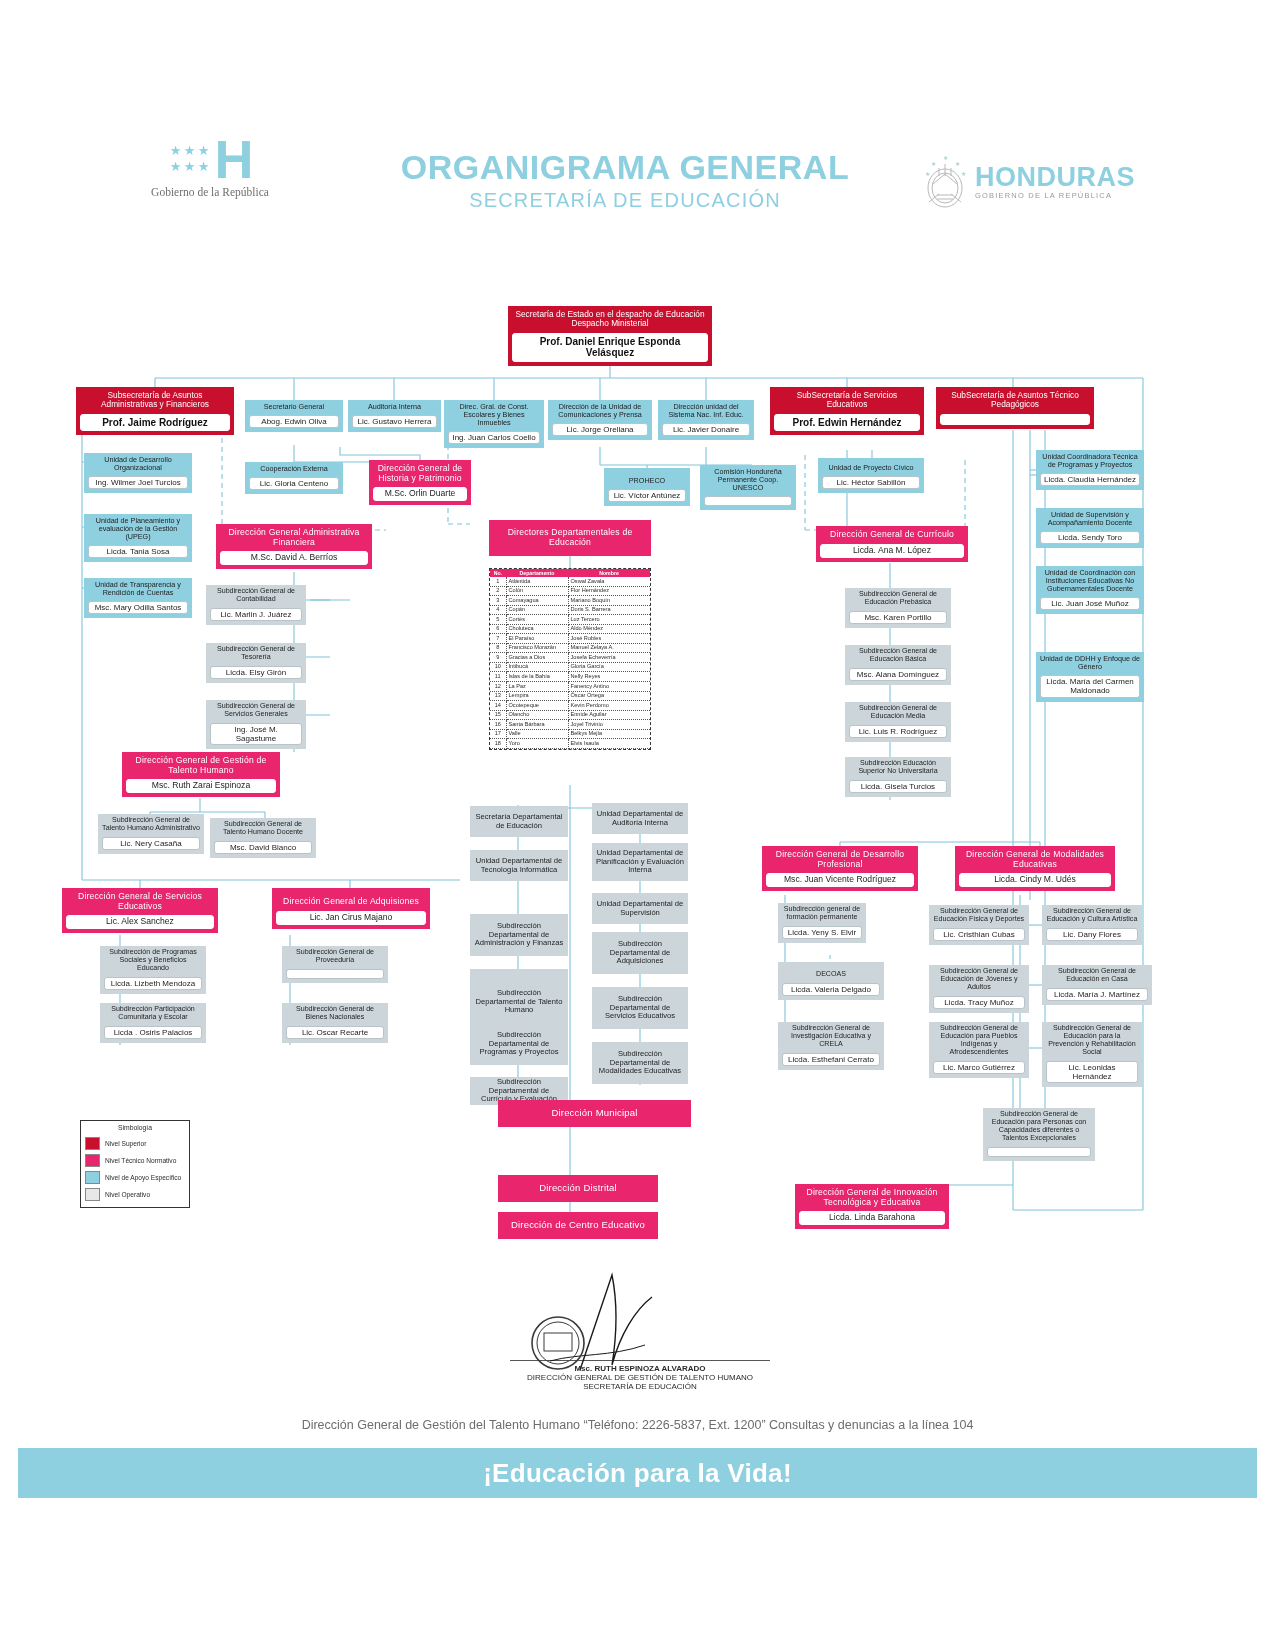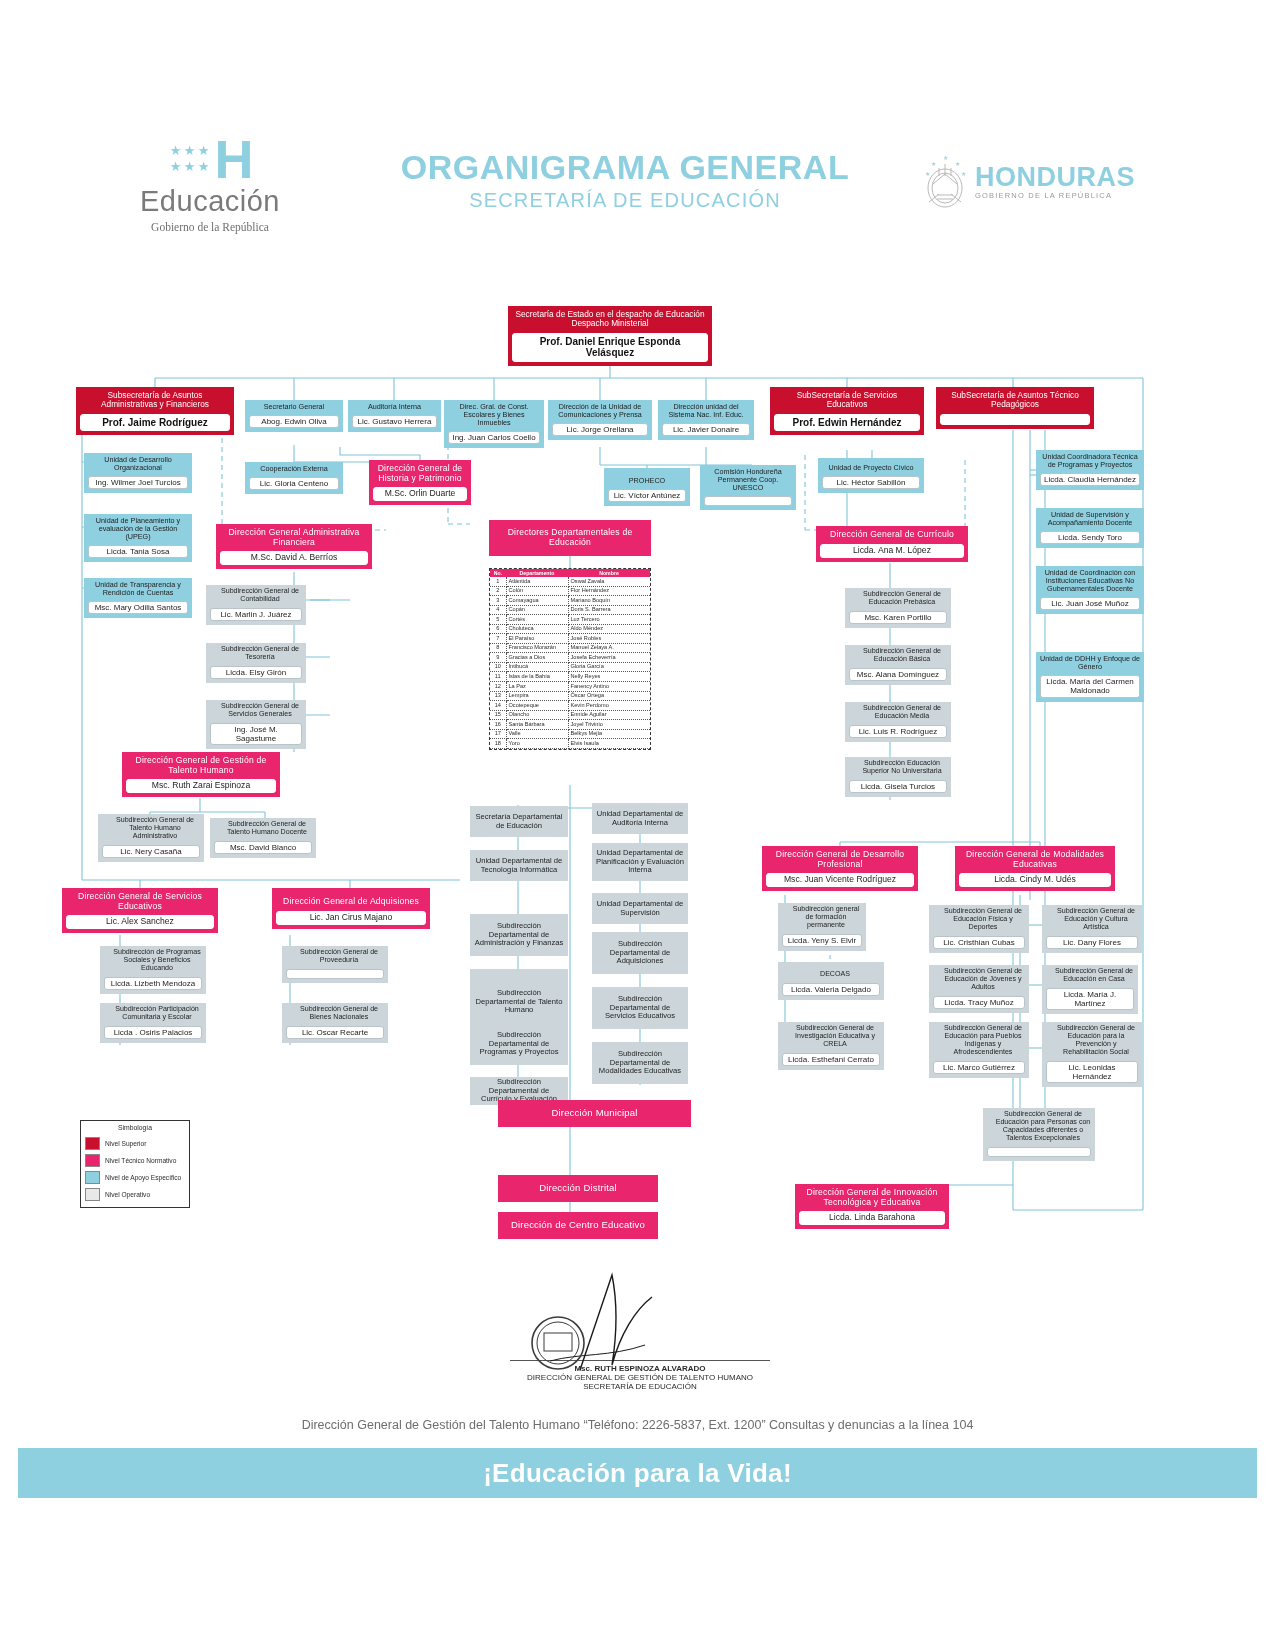--- a/index.html
+++ b/index.html
@@ -48,21 +48,21 @@
   .lv-pink .ttl { font-size:8.6px; padding:4px 5px 2px 5px; letter-spacing:.2px;}
   .lv-pink .nm  { color:#1d1d1d; font-size:8.6px; border:1px solid #ffffff; }
 
   
   .lv-blue { background:#8ecfe0; color:#1d1d1d; }
   .lv-blue .ttl { font-size:7.2px; padding:3px 4px 2px 4px; }
   .lv-blue .nm  { font-size:8px; }
 
   
   .lv-gray { background:#ccd6da; color:#1d1d1d; }
-  .lv-gray .ttl { font-size:7.1px; padding:3px 4px 2px 4px;margin-left:8px; }
+  .lv-gray .ttl { font-size:7.1px; padding:3px 4px 2px 4px; }
   .lv-gray .nm  { font-size:8px; }
 
   .lv-plain { background:#ccd6da; color:#1d1d1d; }
   .lv-plain .ttl { font-size:7.6px; padding:4px 4px 3px 4px; }
 
   
   #dept-table { position:absolute; left:489px; top:568px; width:162px;
       border:1px dashed #333; background:#fff; }
   #dept-table table { border-collapse:collapse; width:100%; font-size:5.6px; }
   #dept-table thead th { background:#e8256d; color:#fff; font-size:5.2px; padding:1px 0; font-weight:bold;}
@@ -219,21 +219,20 @@
     <div class="stars">
       <span>★</span>
         <span>★</span>
         <span>★</span>
         <span>★</span>
         <span>★</span>
         <span>★</span>
     </div>
     <div class="bigH">H</div>
   </div>
-  <div class="edu">Educación</div>
   <div class="gob">Gobierno de la República</div>
 </div>
 
 <div class="hdr-title">
   <div class="t1">ORGANIGRAMA GENERAL</div>
   <div class="t2">SECRETARÍA DE EDUCACIÓN</div>
 </div>
 
 <div class="hdr-hond">
   <svg class="crest" viewBox="0 0 60 62">
@@ -613,21 +612,21 @@
   <div class="nm">Licda. Tracy Muñoz</div>
 </div>
 <div class="node lv-gray" style="left:929px;top:1022px;width:100px;">
   <div class="ttl">Subdirección General de Educación para Pueblos Indígenas y Afrodescendientes</div>
   <div class="nm">Lic. Marco Gutiérrez</div>
 </div>
 <div class="node lv-gray" style="left:1042px;top:905px;width:100px;">
   <div class="ttl">Subdirección General de Educación y Cultura Artística</div>
   <div class="nm">Lic. Dany Flores</div>
 </div>
-<div class="node lv-gray" style="left:1042px;top:965px;width:96px;">
+<div class="node lv-gray" style="left:1042px;top:965px;width:110px;">
   <div class="ttl">Subdirección General de Educación en Casa</div>
   <div class="nm">Licda. María J. Martínez</div>
 </div>
 <div class="node lv-gray" style="left:1042px;top:1022px;width:100px;">
   <div class="ttl">Subdirección General de Educación para la Prevención y Rehabilitación Social</div>
   <div class="nm">Lic. Leonidas Hernández</div>
 </div>
 <div class="node lv-gray" style="left:983px;top:1108px;width:112px;">
   <div class="ttl">Subdirección General de Educación para Personas con Capacidades diferentes o Talentos Excepcionales</div>
   <div class="nm" style="min-height:10px"></div>

